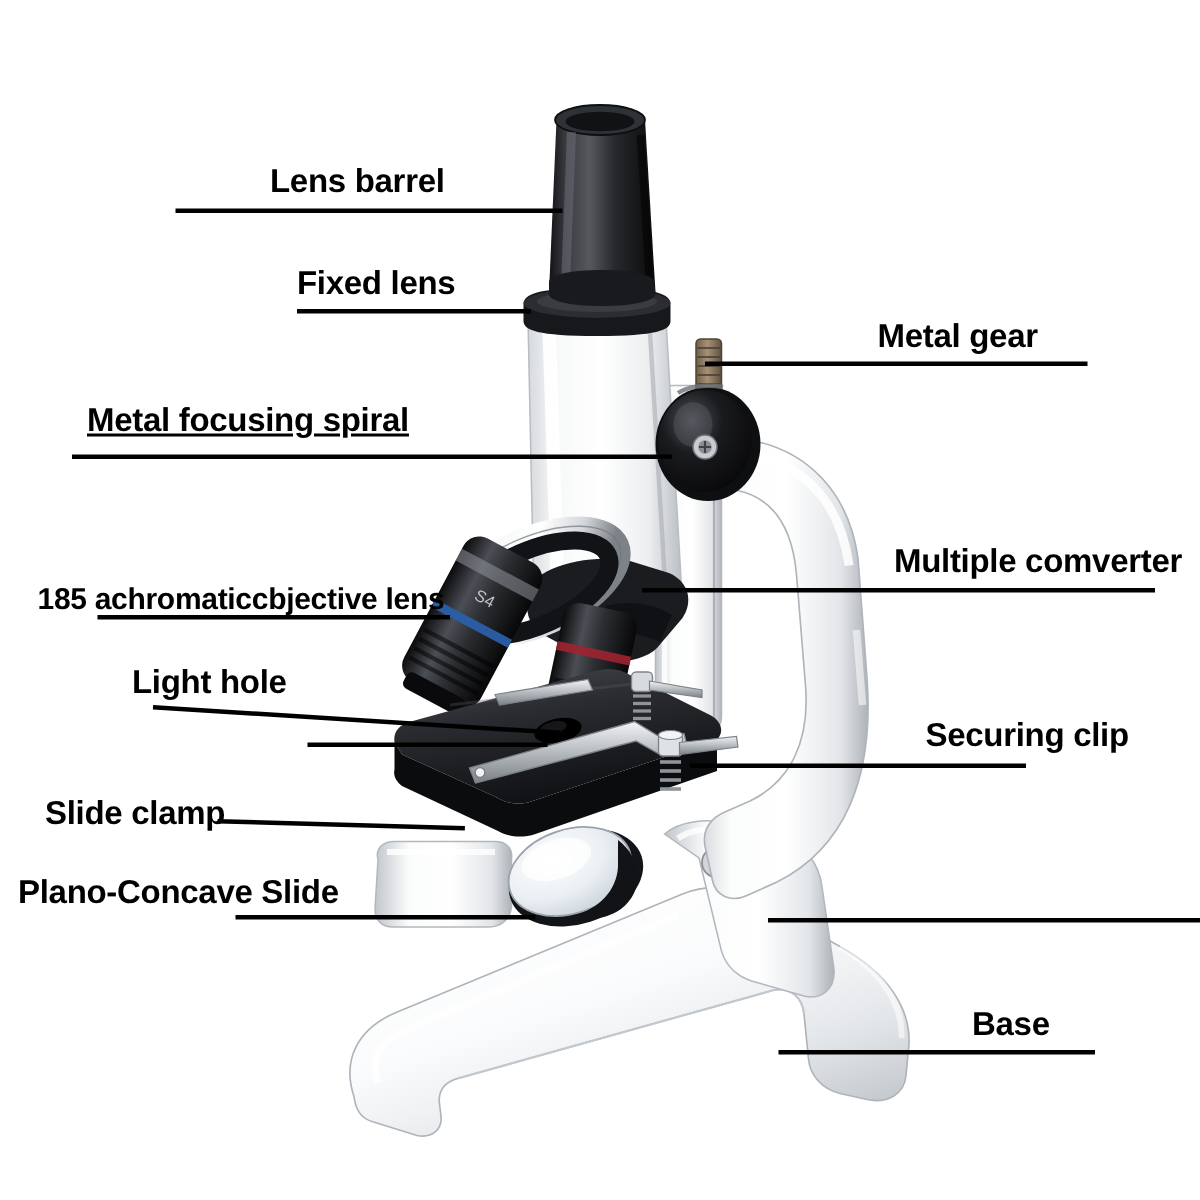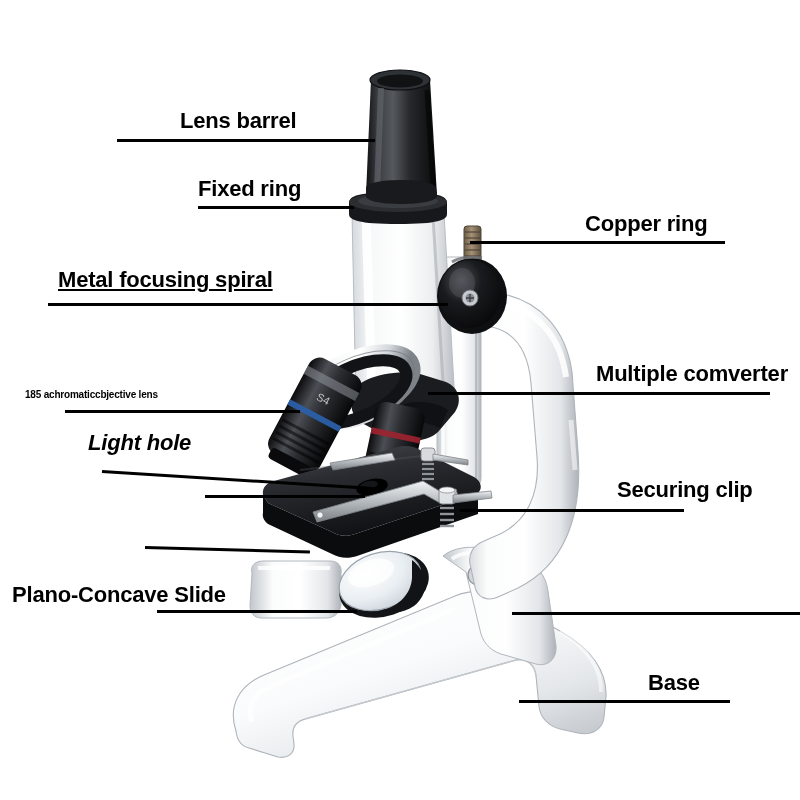--- a/index.html
+++ b/index.html
@@ -27,21 +27,21 @@
   }
   .label{
     position:absolute;
     color:#000000;
     font-weight:bold;
     white-space:nowrap;
     letter-spacing:-0.2px;
     line-height:1;
   }
   .label.sz-lg{ font-size:22px; }
-  .label.sz-sm{ font-size:10px; }
+  .label.sz-sm{ font-size:20px; }
   .leader{
     position:absolute;
     background:#000000;
     height:2.5px;
     transform-origin:0 50%;
   }
 </style>
 </head>
 <body>
 
@@ -321,43 +321,44 @@
         <path d="M6 6 L44 2 L45 9 L6 14 Z" fill="url(#gSlideArm)" stroke="#7d8288" stroke-width="0.8"></path>
       </g>
     </g>
   </svg>
 
   <div id="annotations">
 
     <div class="label sz-lg" style="left:180px; top:110px;">Lens barrel</div>
     <div class="leader" style="left:117px; top:139px; width:258px;"></div>
 
-    <div class="label sz-lg" style="left:198px; top:178px;">Fixed ring</div>
+    <div class="label sz-lg" style="left:198px; top:178px;">Fixed lens</div>
     <div class="leader" style="left:198px; top:206px; width:156px;"></div>
 
-    <div class="label sz-lg" style="left:585px; top:213px;">Copper ring</div>
+    <div class="label sz-lg" style="left:585px; top:213px;">Metal gear</div>
     <div class="leader" style="left:470px; top:241px; width:255px;"></div>
 
     <div class="label sz-lg" style="left:58px; top:269px;text-decoration:underline;">Metal focusing spiral</div>
     <div class="leader" style="left:48px; top:303px; width:400px;"></div>
 
     <div class="label sz-lg" style="left:596px; top:363px;">Multiple comverter</div>
     <div class="leader" style="left:428px; top:392px; width:342px;"></div>
 
     <div class="label sz-sm" style="left:25px; top:390px;">185 achromaticcbjective lens</div>
     <div class="leader" style="left:65px; top:410px; width:235px;"></div>
 
-    <div class="label sz-lg" style="left:88px; top:432px;font-style:italic;">Light hole</div>
+    <div class="label sz-lg" style="left:88px; top:444px;">Light hole</div>
     <div class="leader" style="left:102px; top:470px; width:272px; transform:rotate(3.6deg);"></div>
 
     <div class="leader" style="left:205px; top:495px; width:160px;"></div>
 
     <div class="label sz-lg" style="left:617px; top:479px;">Securing clip</div>
     <div class="leader" style="left:460px; top:509px; width:224px;"></div>
 
+    <div class="label sz-lg" style="left:30px; top:531px;">Slide clamp</div>
     <div class="leader" style="left:145px; top:546px; width:165px; transform:rotate(1.6deg);"></div>
 
     <div class="label sz-lg" style="left:12px; top:584px;">Plano-Concave Slide</div>
     <div class="leader" style="left:157px; top:610px; width:200px;"></div>
 
     <div class="leader" style="left:512px; top:612px; width:288px;"></div>
 
     <div class="label sz-lg" style="left:648px; top:672px;text-align:center;">Base</div>
     <div class="leader" style="left:519px; top:700px; width:211px;"></div>
 

